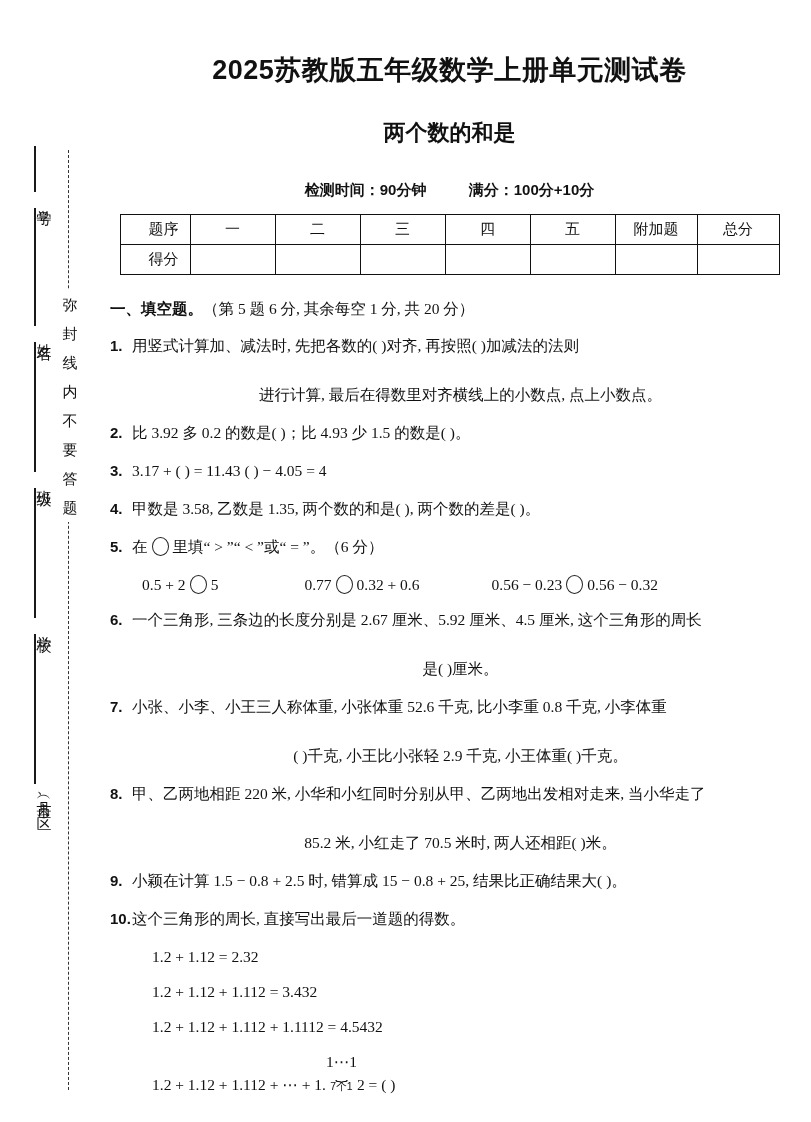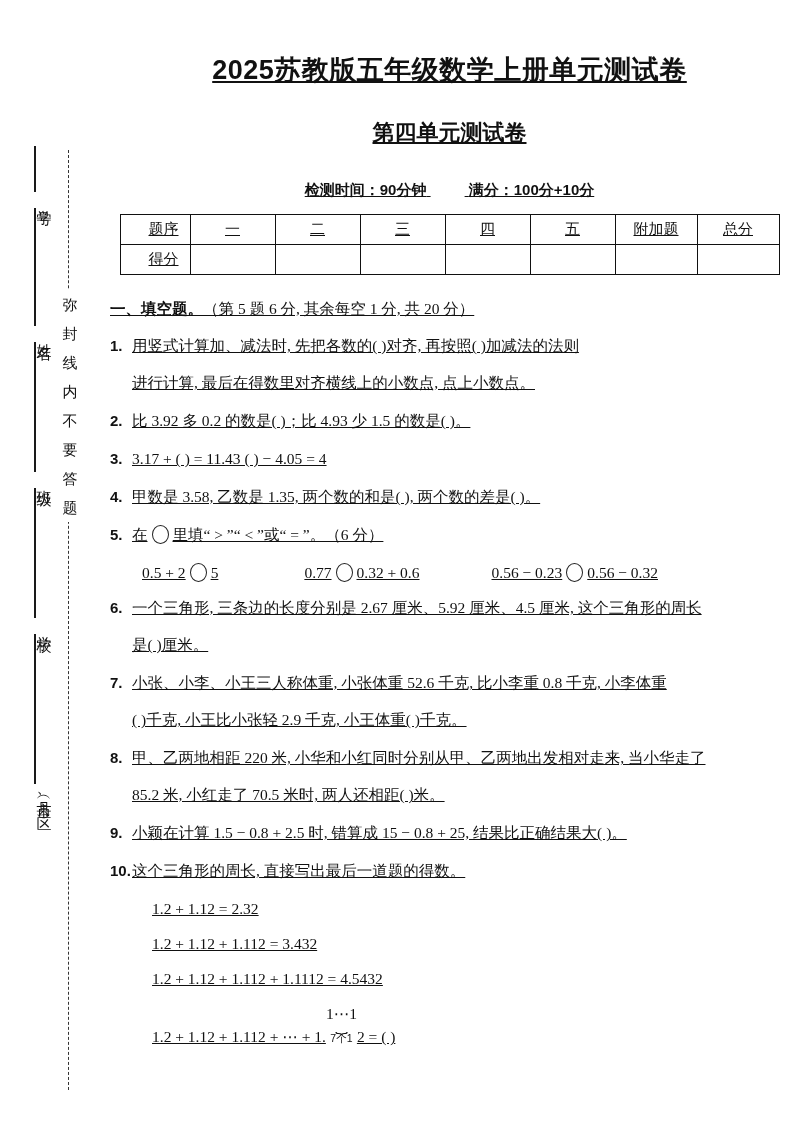--- a/index.html
+++ b/index.html
@@ -73,21 +73,20 @@
     padding: 7px 0;
     line-height: 1;
   }
 
   
   .sheet {
     position: absolute;
     left: 100px; top: 0;
     width: 711px; height: 1122px;
     padding: 0 22px 0 10px;
-    text-decoration: underline;
   }
 
   .doc-title {
     text-align: center;
     font-size: 27px;
     font-weight: bold;
     letter-spacing: 0.5px;
     margin-top: 52px;
     font-family: "Liberation Sans", "DejaVu Sans", sans-serif;
     white-space: nowrap;
@@ -145,21 +144,21 @@
     padding-left: 22px;
     position: relative;
   }
   .q .num {
     position: absolute;
     left: 0; top: 0;
     font-weight: bold;
     font-family: "Liberation Sans", "DejaVu Sans", sans-serif;
     font-size: 15px;
   }
-  .q .line2 { display: block; margin-top: 13px; }
+  .q .line2 { display: block; margin-top: 25px; text-align: center; }
 
   
   .circ {
     display: inline-block;
     width: 17px; height: 19px;
     border: 1.2px solid #222;
     border-radius: 50%;
     vertical-align: -4px;
     margin: 0 4px;
   }
@@ -242,21 +241,21 @@
     <span>不</span>
     <span>要</span>
     <span>答</span>
     <span>题</span>
   </div>
 </div>
 
 <div class="sheet">
 
   <div class="doc-title">2025苏教版五年级数学上册单元测试卷</div>
-  <div class="doc-subtitle">第四单元测试卷</div>
+  <div class="doc-subtitle">两个数的和是</div>
 
   <div class="exam-meta">
     <span>检测时间：90分钟</span>
     <span class="gap"></span>
     <span>满分：100分+10分</span>
   </div>
 
   <table class="score-table">
     <tbody>
         <tr>

